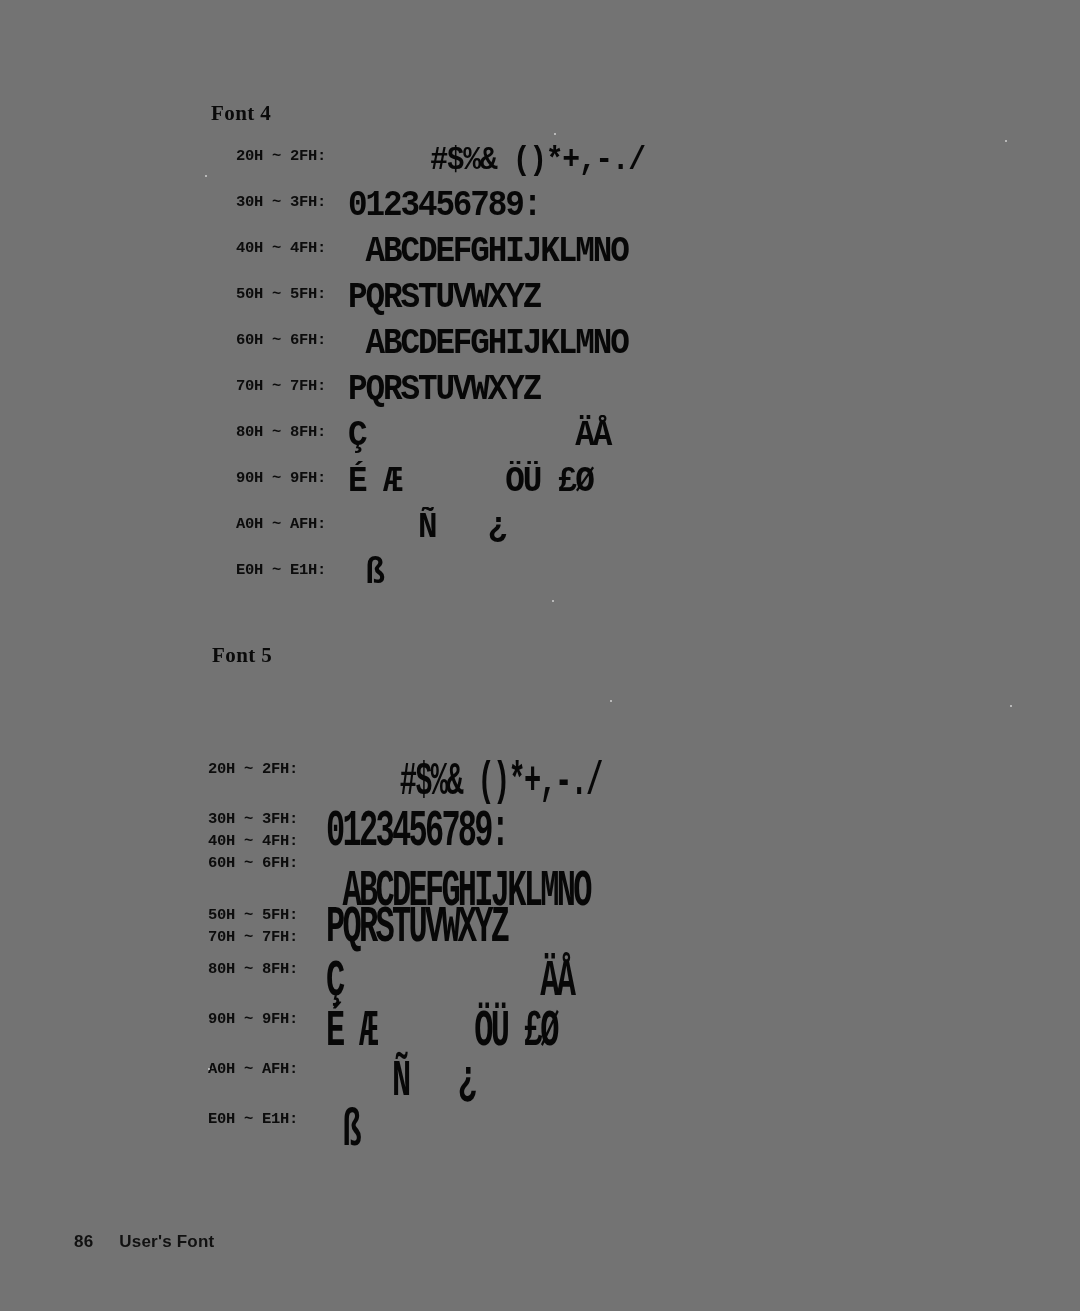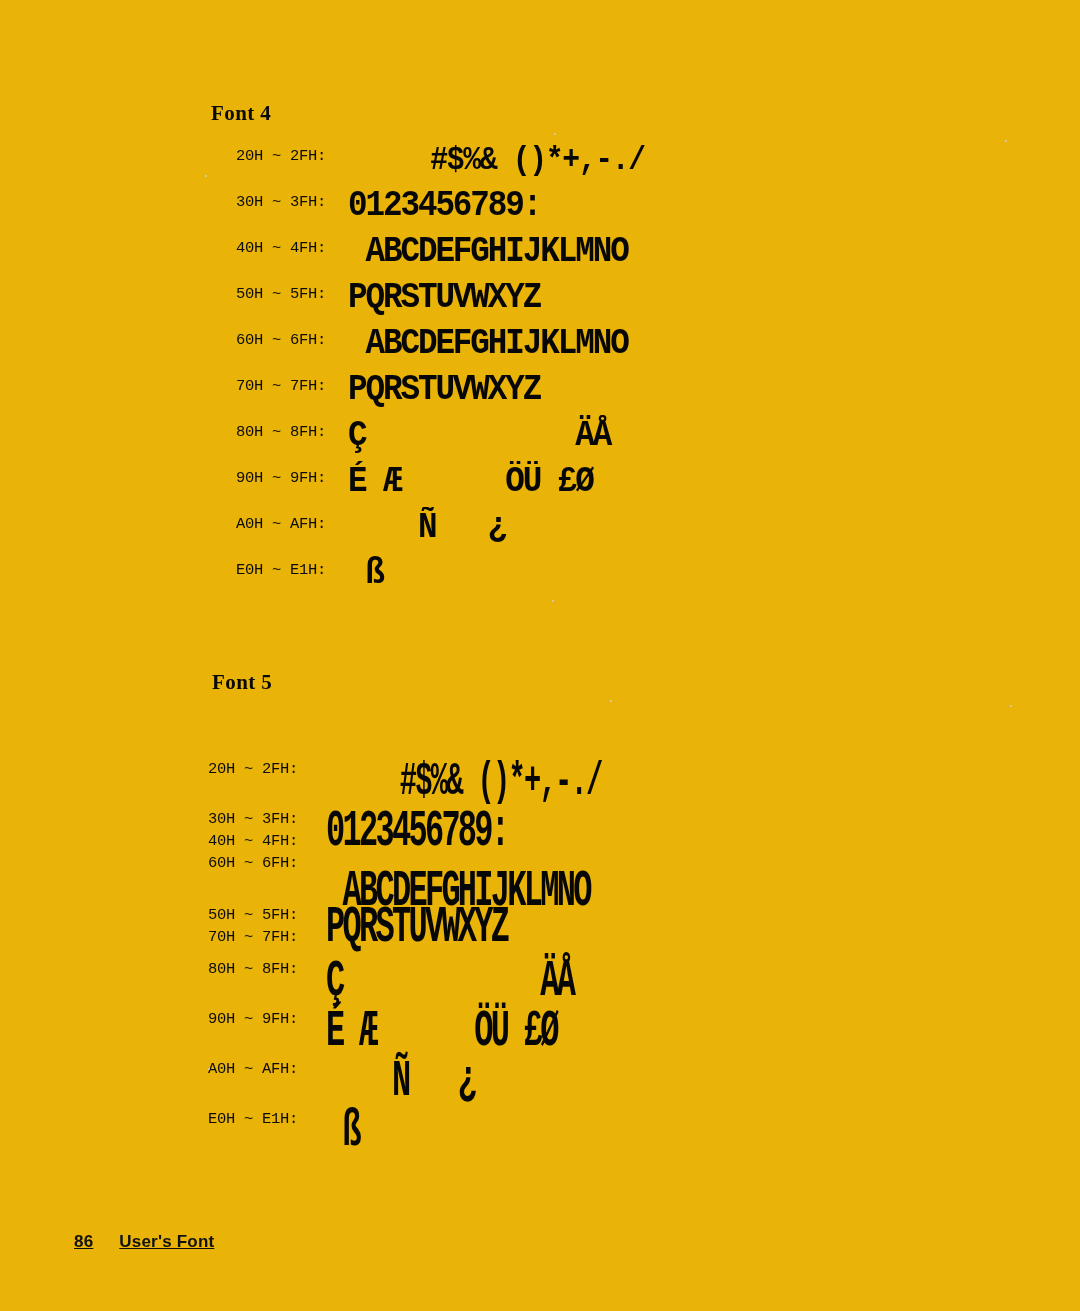--- a/index.html
+++ b/index.html
@@ -14,35 +14,35 @@
     position: relative;
     overflow: hidden;
     font-family: "Liberation Serif", serif;
     color: #000000;
     -webkit-font-smoothing: none;
   }
 
   .page {
     position: absolute;
     inset: 0;
-    background: #eab308;
+    background: #737373;
   }
 
   
   .font-heading {
     position: absolute;
     font-family: "Liberation Serif", serif;
     font-weight: bold;
     font-size: 21px;
     letter-spacing: 0.4px;
     color: #0a0a0a;
     white-space: nowrap;
   }
   #heading-font4 { left: 211px; top: 101px; }
-  #heading-font5 { left: 212px; top: 670px; }
+  #heading-font5 { left: 212px; top: 643px; }
 
   
   .char-table {
     position: absolute;
   }
   #table-font4 { left: 236px; top: 138px; }
   #table-font5 { left: 208px; top: 752px; }
 
   .char-row {
     display: flex;
@@ -52,21 +52,21 @@
 
   
   .range-labels {
     display: flex;
     flex-direction: column;
     justify-content: center;
     flex: 0 0 auto;
   }
   .range-label {
     font-family: "Liberation Mono", "DejaVu Sans Mono", monospace;
-    font-weight: normal;
+    font-weight: bold;
     color: #0c0c0c;
     white-space: pre;
   }
 
   
   .glyph-sample {
     font-family: "Liberation Mono", "DejaVu Sans Mono", monospace;
     color: #070707;
     white-space: pre;
     font-weight: bold;
@@ -119,21 +119,20 @@
     left: 74px;
     top: 1232px;
     display: flex;
     align-items: baseline;
     gap: 26px;
     font-family: "Liberation Sans", sans-serif;
     font-weight: bold;
     font-size: 17px;
     color: #111111;
     letter-spacing: 0.2px;
-    text-decoration: underline;
   }
 
   
   .speckle {
     position: absolute;
     background: #cfcfcf;
     width: 2px;
     height: 2px;
     border-radius: 50%;
   }

